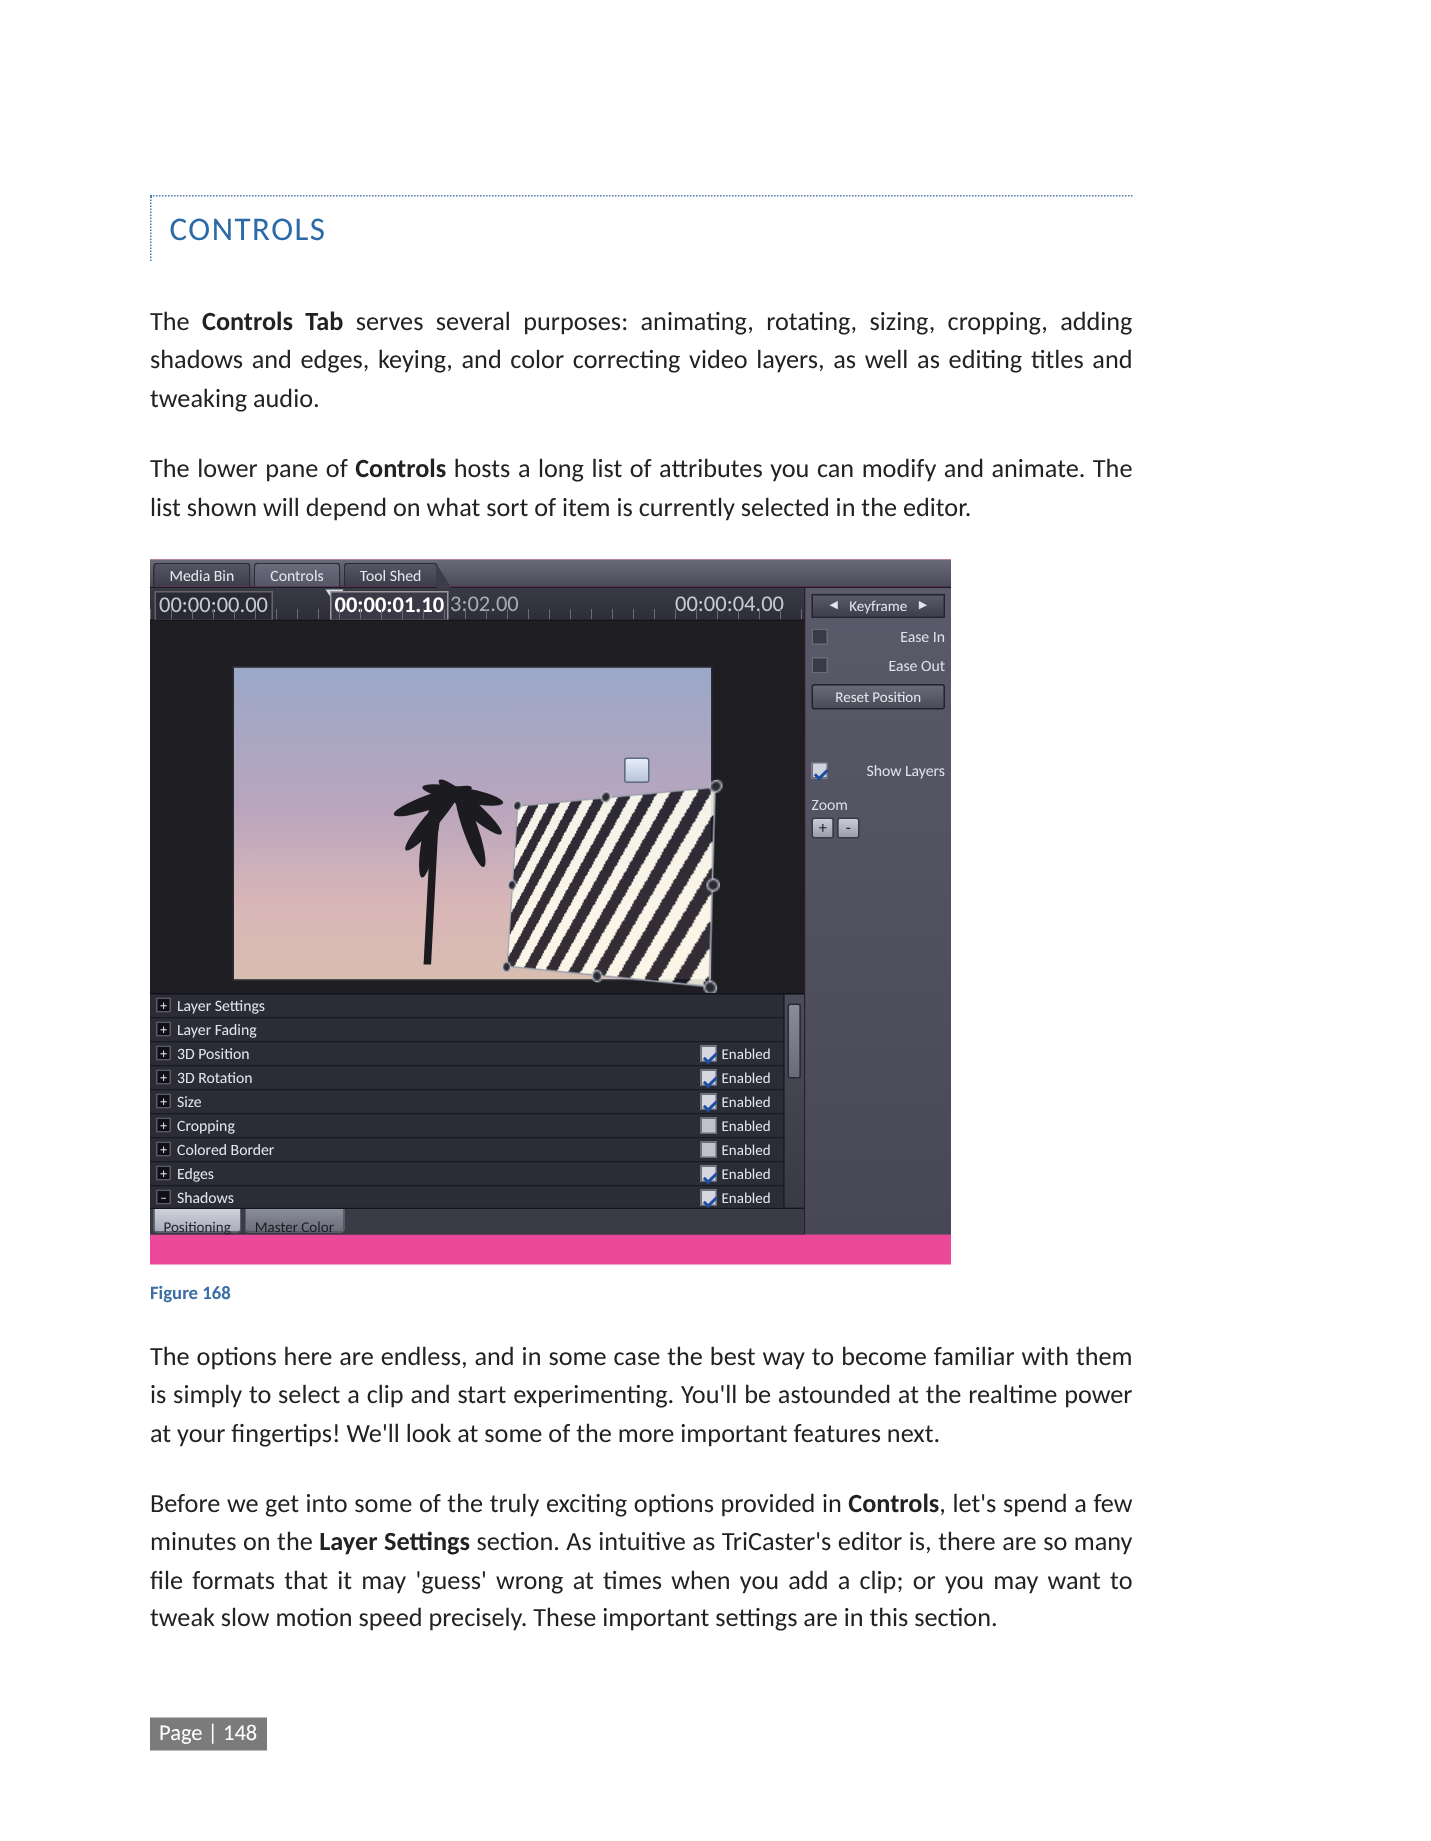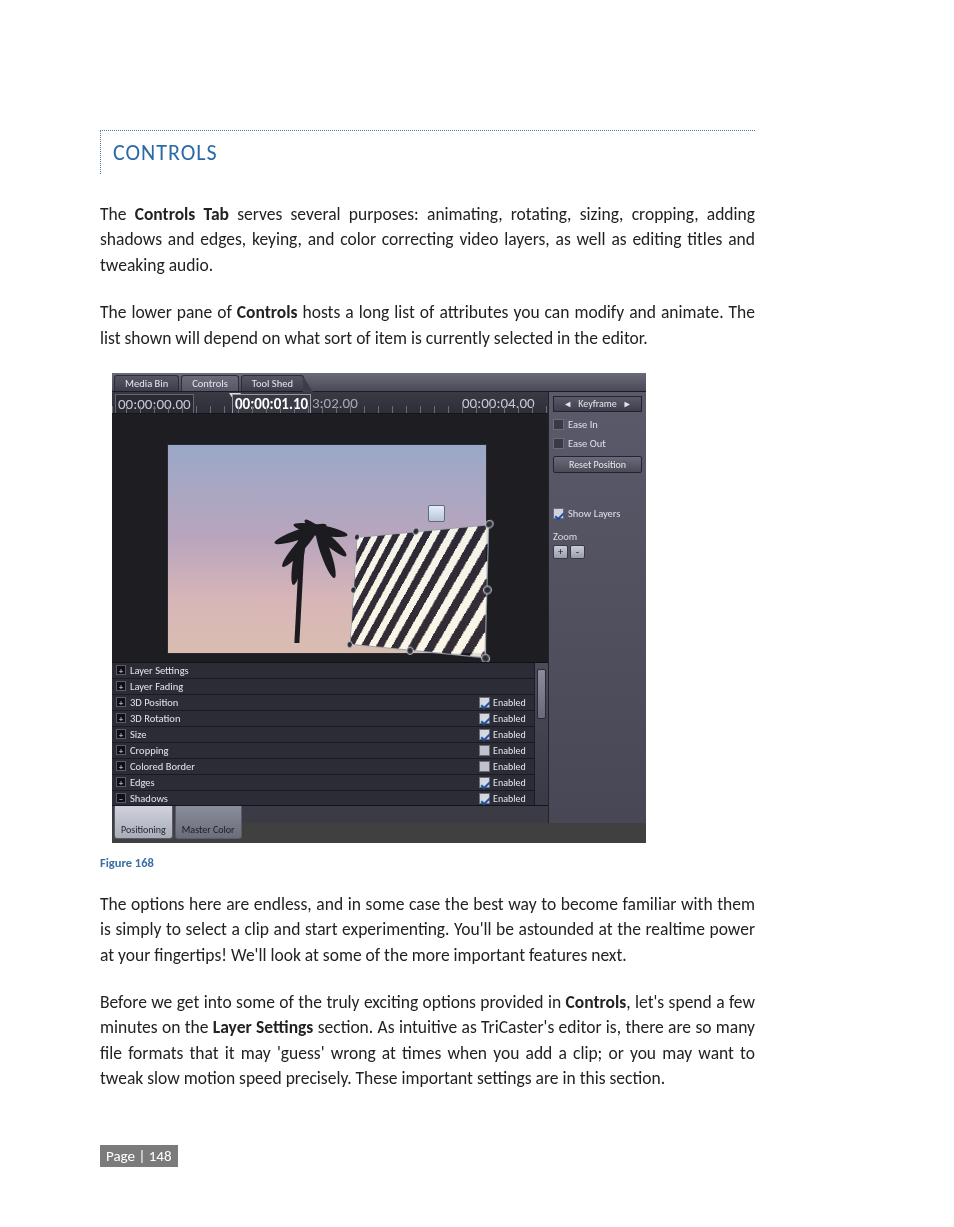--- a/index.html
+++ b/index.html
@@ -52,23 +52,22 @@
     padding: 2px 6px;
   }
 
   
   .shot {
     width: 534px;
     height: 470px;
     font-size: 11px;
     color: #dcdce4;
     position: relative;
-    background: #404040;
+    background: #ec4899;
     margin-top: 6px;
-    margin-left: 12px;
   }
   .shot * { box-sizing: border-box; }
 
   
   .tabs {
     display: flex;
     align-items: flex-end;
     height: 18px;
     padding-left: 2px;
     background: linear-gradient(#6a6a78, #4a4a58);
@@ -289,21 +288,21 @@
   
   .bottom-tabs {
     height:18px;
     background:#3b3b46;
     border-top:1px solid #14141c;
     display:flex;
     align-items:flex-start;
   }
   .btab{
     height:16px; line-height:16px;
-    padding:16px 6px;
+    padding:4px 6px;
     font-size:10px;
     background:linear-gradient(#cfd2dc,#a9adba);
     color:#24242e;
     border:1px solid #5a5a68;
     border-top:none;
     border-radius:0 0 3px 3px;
     margin-left:2px;
   }
   .btab.inactive{
     background:linear-gradient(#8a8d9a,#6b6e7a);
@@ -318,20 +317,21 @@
     display:flex; align-items:center; justify-content:center;
     gap:6px;
     font-size:10px;
     color:#e6e6ee;
   }
   .kf-nav .arrow{font-size:9px;}
   .chk-line{
     display:flex; align-items:center;
     font-size:10.5px; color:#e0e0ea;
     gap:4px;
+    justify-content:space-between;
   }
   .chk-line .box{
     width:11px;height:11px;
     background:#3a3a46;
     border:1px solid #6b6b7a;
   }
   .chk-line .box.on{
     background:#cfd3dd;
     position:relative;
   }

